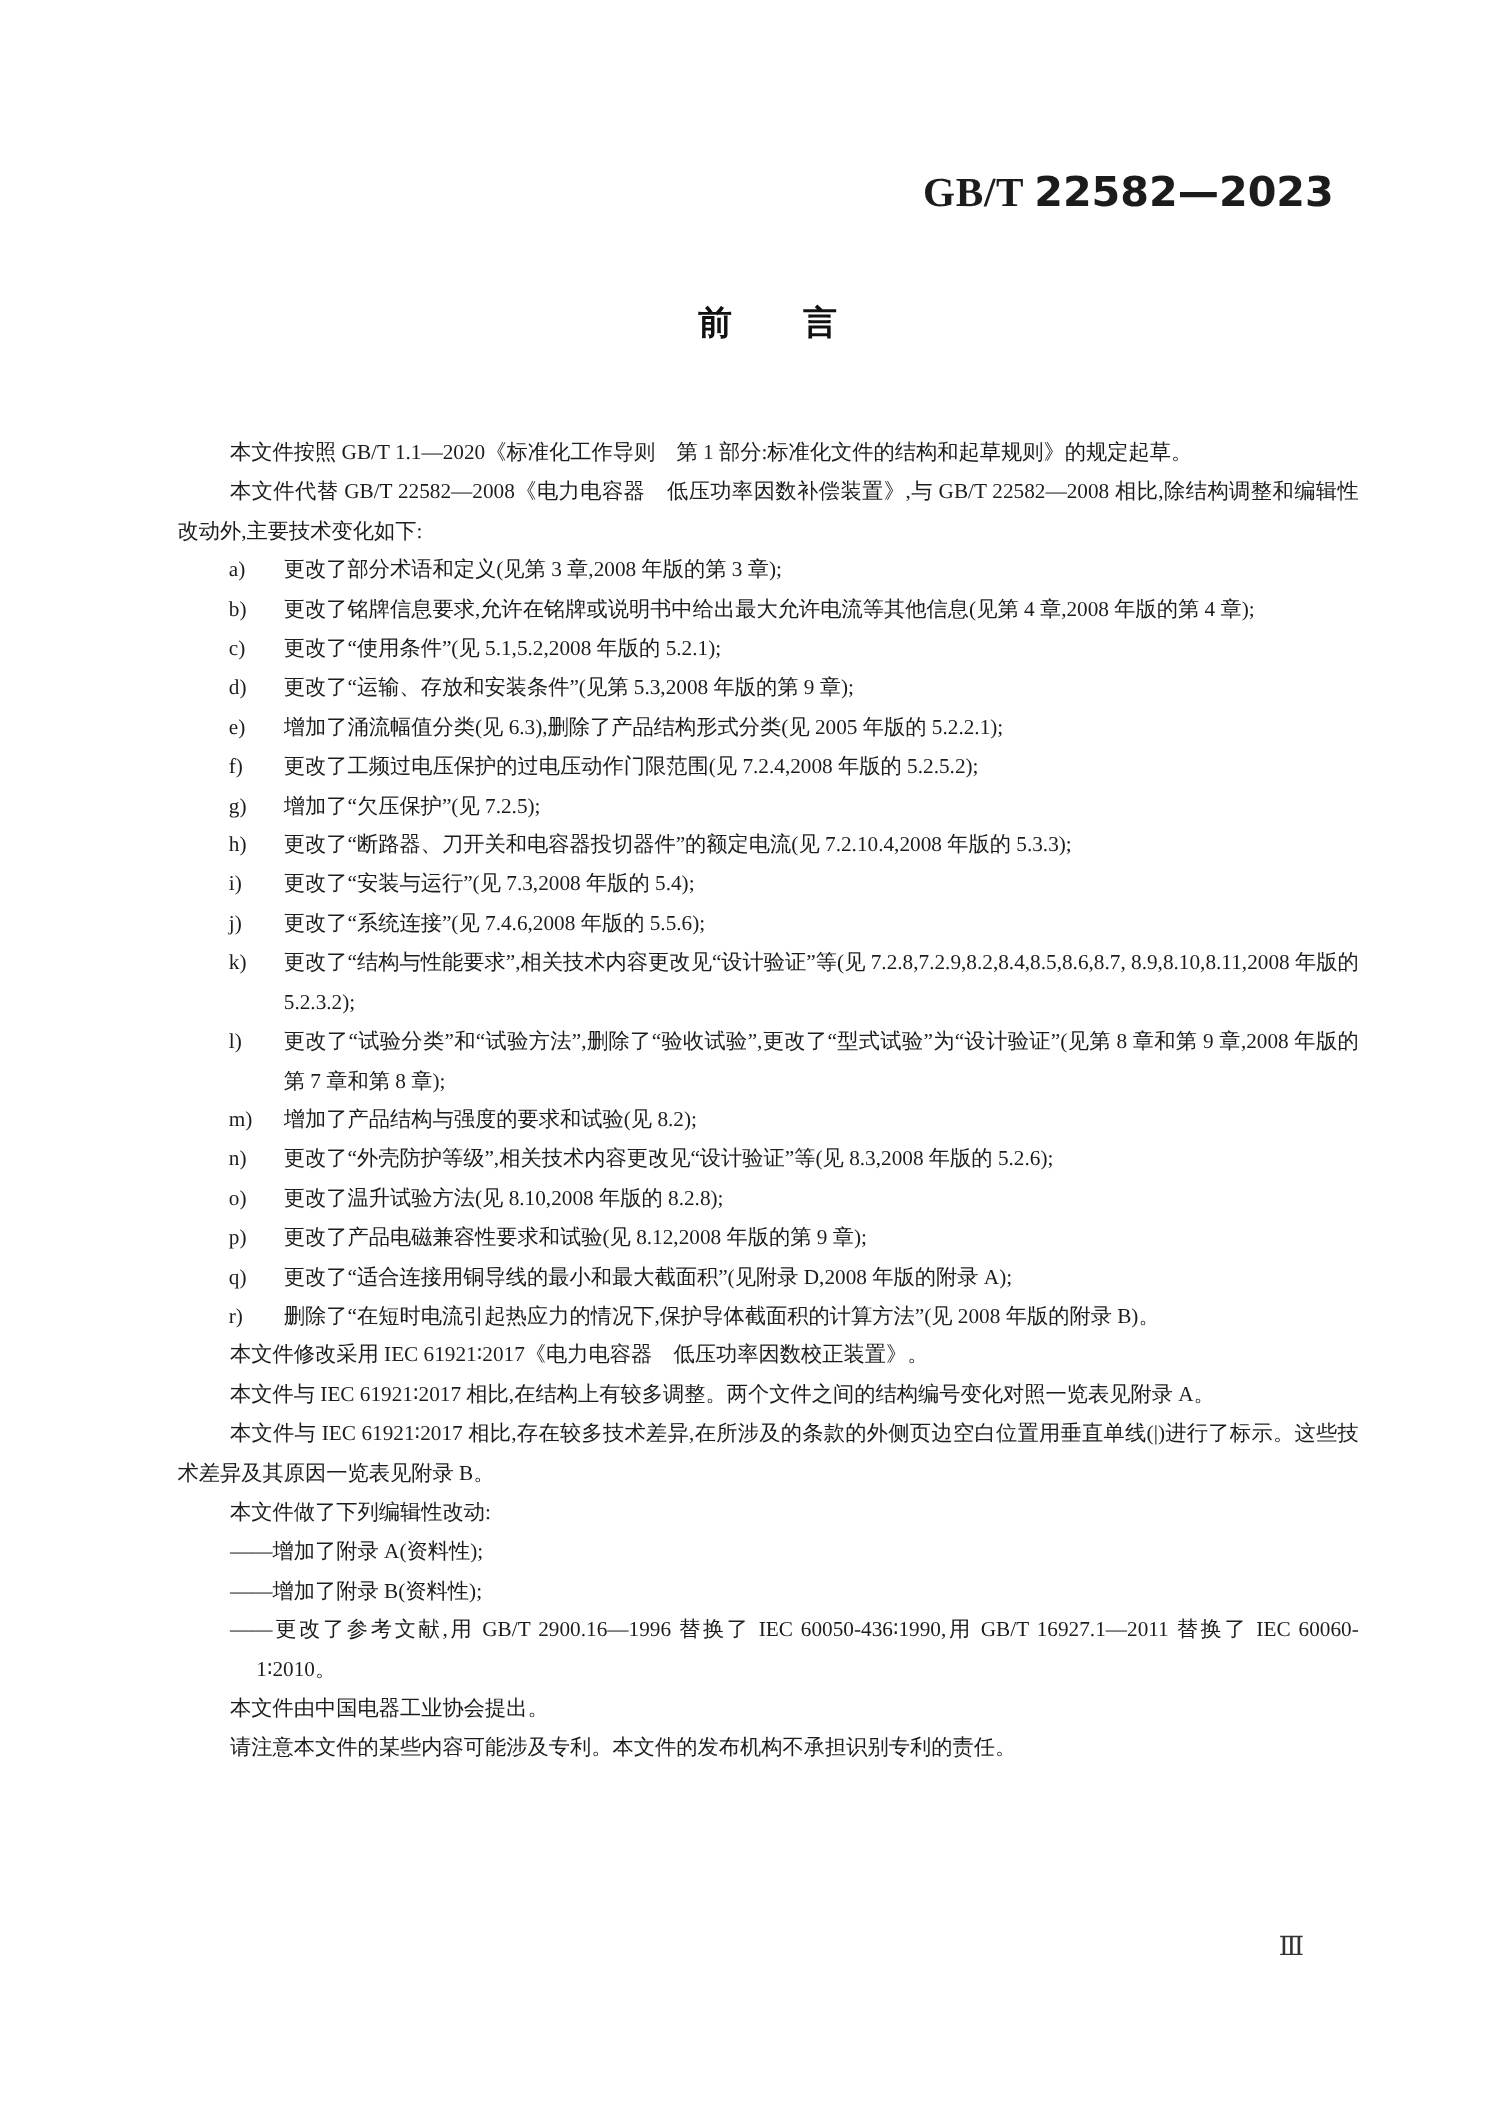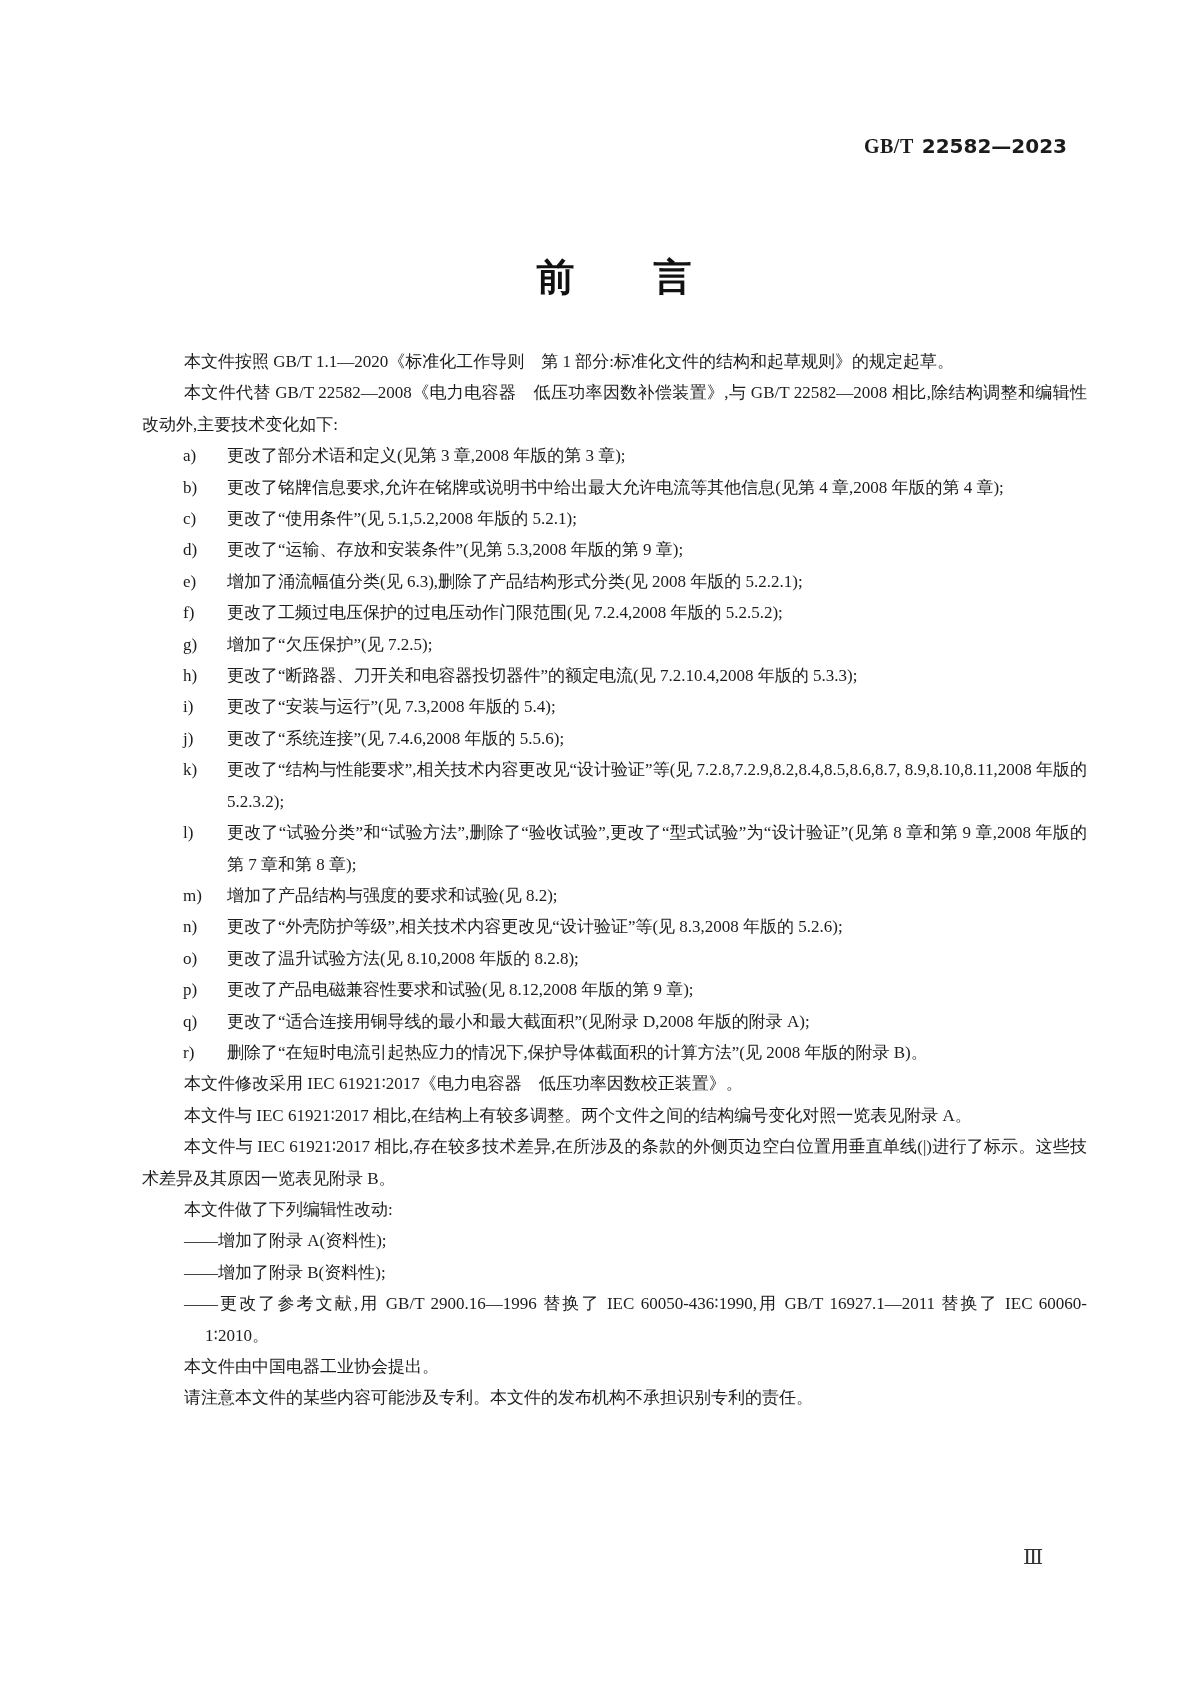--- a/index.html
+++ b/index.html
@@ -7,30 +7,30 @@
     width:1191px;height:1684px;
     background:#ffffff;
     font-family:"Liberation Serif","DejaVu Serif",serif;
     color:#1c1c1c;
     position:relative;
     overflow:hidden;
   }
   .page{position:absolute;inset:0;background:#ffffff;}
   .doc-code{
     position:absolute;top:134px;right:124px;
-    font-weight:700;font-size:20px;letter-spacing:0.5px;
+    font-weight:700;font-size:33px;letter-spacing:0.5px;
     white-space:nowrap;
   }
   .code-prefix{font-family:"Liberation Serif","DejaVu Serif",serif;}
   .code-number{font-family:"DejaVu Sans","Liberation Sans",sans-serif;font-weight:700;margin-left:8px;letter-spacing:0px;}
   .doc-title{
-    position:absolute;top:252px;left:142px;width:945px;
+    position:absolute;top:240px;left:142px;width:945px;
     margin:0;text-align:center;
     font-family:"Liberation Sans","DejaVu Sans",sans-serif;
-    font-weight:700;font-size:38px;color:#111;
+    font-weight:700;font-size:27px;color:#111;
     letter-spacing:1px;
   }
   .doc-body{
     position:absolute;top:346px;left:142px;width:945px;
     font-size:17px;line-height:31.4px;
     text-align:justify;
   }
   .para{margin:0;text-indent:42px;}
   .dash{margin:0;padding-left:63px;text-indent:-21px;}
   .list-item{display:flex;margin-left:41px;}
@@ -66,21 +66,21 @@
       <div class="list-item">
         <span class="list-label">c)</span>
         <span class="list-text">更改了“使用条件”(见 5.1,5.2,2008 年版的 5.2.1);</span>
       </div>
       <div class="list-item">
         <span class="list-label">d)</span>
         <span class="list-text">更改了“运输、存放和安装条件”(见第 5.3,2008 年版的第 9 章);</span>
       </div>
       <div class="list-item">
         <span class="list-label">e)</span>
-        <span class="list-text">增加了涌流幅值分类(见 6.3),删除了产品结构形式分类(见 2008 年版的 5.2.2.1);</span>
+        <span class="list-text">增加了涌流幅值分类(见 6.3),删除了产品结构形式分类(见 2005 年版的 5.2.2.1);</span>
       </div>
       <div class="list-item">
         <span class="list-label">f)</span>
         <span class="list-text">更改了工频过电压保护的过电压动作门限范围(见 7.2.4,2008 年版的 5.2.5.2);</span>
       </div>
       <div class="list-item">
         <span class="list-label">g)</span>
         <span class="list-text">增加了“欠压保护”(见 7.2.5);</span>
       </div>
       <div class="list-item">

